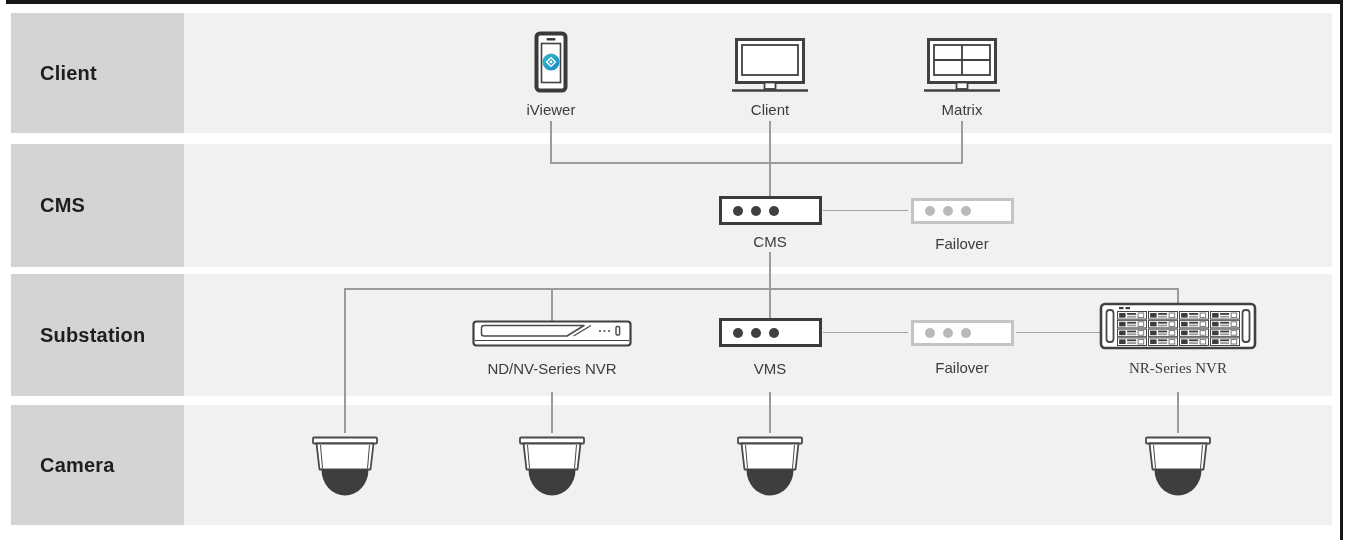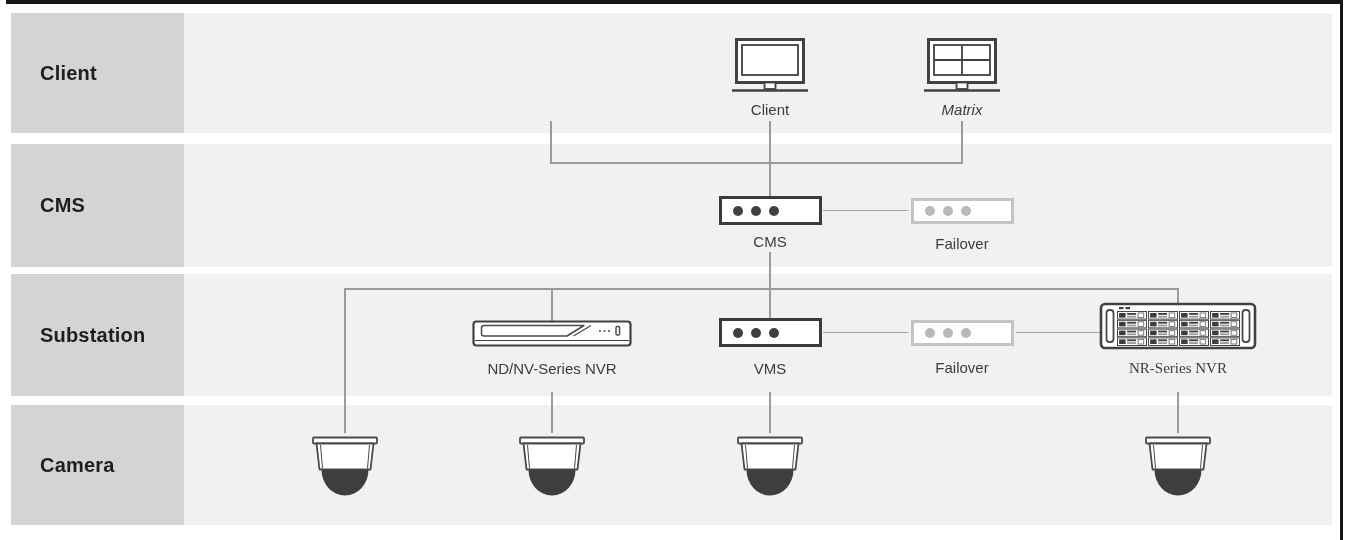--- a/index.html
+++ b/index.html
@@ -72,32 +72,49 @@
   <div class="vline" style="left:551px;top:288px;height:33px;"></div>
   <div class="vline" style="left:1177px;top:288px;height:16px;"></div>
 
   <div class="hlink" style="left:823px;top:332px;width:85px;"></div>
   <div class="hlink" style="left:1016px;top:332px;width:86px;"></div>
 
   <div class="vline" style="left:551px;top:392px;height:41px;"></div>
   <div class="vline" style="left:769px;top:392px;height:41px;"></div>
   <div class="vline" style="left:1177px;top:392px;height:41px;"></div>
 
+  <div class="node" style="left:461px;top:31px;">
+    <svg width="34" height="62" viewBox="0 0 34 62">
+      <defs>
+        <linearGradient id="appgrad" x1="0" y1="0" x2="1" y2="1">
+          <stop offset="0" stop-color="#3cbcc3"></stop>
+            <stop offset="1" stop-color="#1688cb"></stop>
+        </linearGradient>
+      </defs>
+      <rect x="2.5" y="2.5" width="29" height="57" rx="3.5" fill="#fff" stroke="#3a3a3b" stroke-width="4"></rect>
+      <rect x="12.5" y="7" width="9" height="2.6" rx="1" fill="#3a3a3b"></rect>
+      <rect x="7.5" y="12.5" width="19" height="39" fill="#fff" stroke="#414141" stroke-width="1.6"></rect>
+      <circle cx="17" cy="31" r="8.6" fill="url(#appgrad)"></circle>
+      <rect x="13.9" y="27.9" width="6.2" height="6.2" fill="none" stroke="#ffffff" stroke-width="1.4" transform="rotate(45 17 31)"></rect>
+      <circle cx="17" cy="31" r="1.4" fill="#ffffff"></circle>
+    </svg>
+    <div class="node-label">iViewer</div>
+  </div>
 
   <div class="node" style="left:680px;top:37px;">
     <svg width="84" height="56" viewBox="0 0 84 56">
       <rect x="8.5" y="2.5" width="67" height="43" fill="#fff" stroke="#414141" stroke-width="3"></rect>
       <rect x="14" y="8" width="56" height="30" fill="#fff" stroke="#414141" stroke-width="1.8"></rect>
       <rect x="36.5" y="45.5" width="11" height="6.5" fill="#fff" stroke="#414141" stroke-width="1.8"></rect>
       <line x1="4" y1="53.5" x2="80" y2="53.5" stroke="#414141" stroke-width="2.4"></line>
     </svg>
     <div class="node-label">Client</div>
   </div>
 
-  <div class="node" style="left:872px;top:37px;font-style:italic;">
+  <div class="node" style="left:872px;top:37px;">
     <svg width="84" height="56" viewBox="0 0 84 56">
       <rect x="8.5" y="2.5" width="67" height="43" fill="#fff" stroke="#414141" stroke-width="3"></rect>
       <rect x="14" y="8" width="56" height="30" fill="#fff" stroke="#414141" stroke-width="1.8"></rect>
       <line x1="42" y1="8" x2="42" y2="38" stroke="#414141" stroke-width="1.8"></line>
       <line x1="14" y1="23" x2="70" y2="23" stroke="#414141" stroke-width="1.8"></line>
       <rect x="36.5" y="45.5" width="11" height="6.5" fill="#fff" stroke="#414141" stroke-width="1.8"></rect>
       <line x1="4" y1="53.5" x2="80" y2="53.5" stroke="#414141" stroke-width="2.4"></line>
     </svg>
     <div class="node-label">Matrix</div>
   </div>

